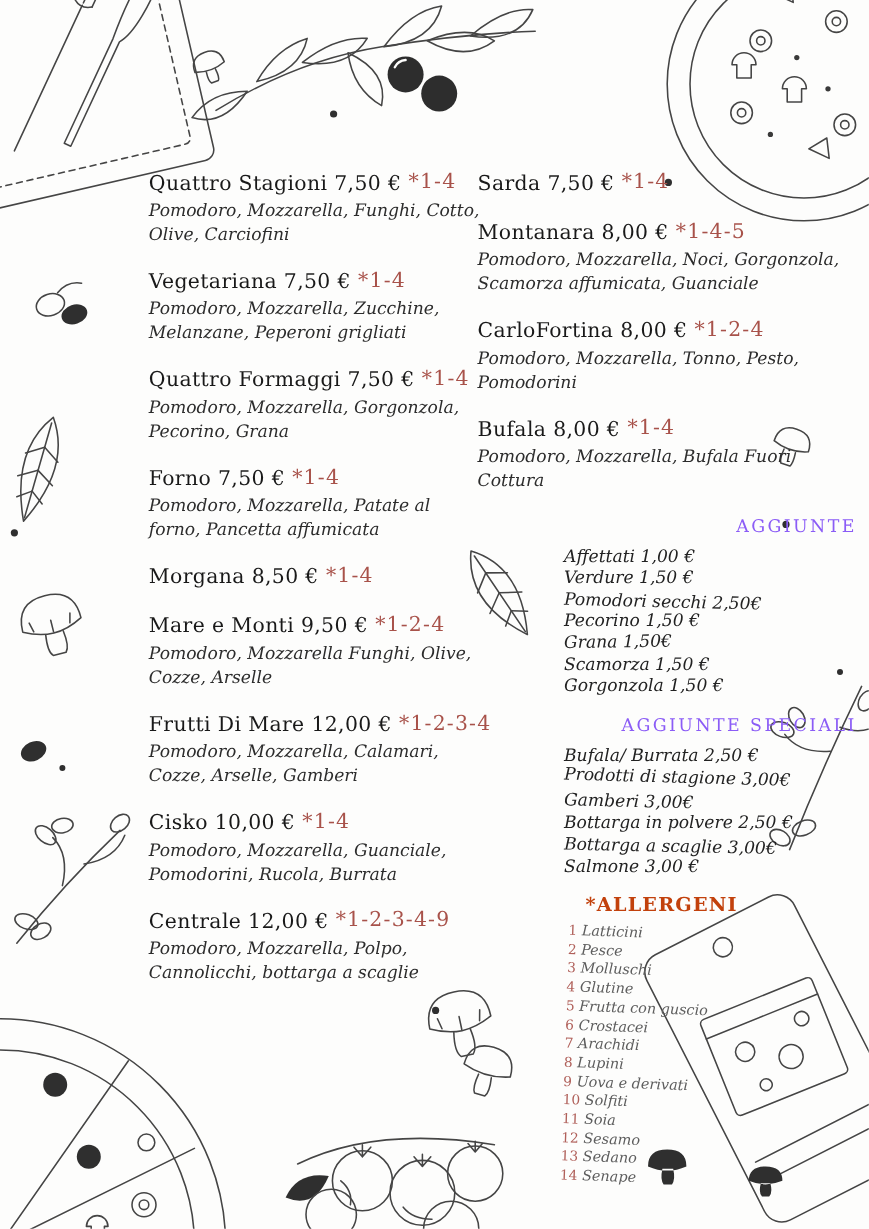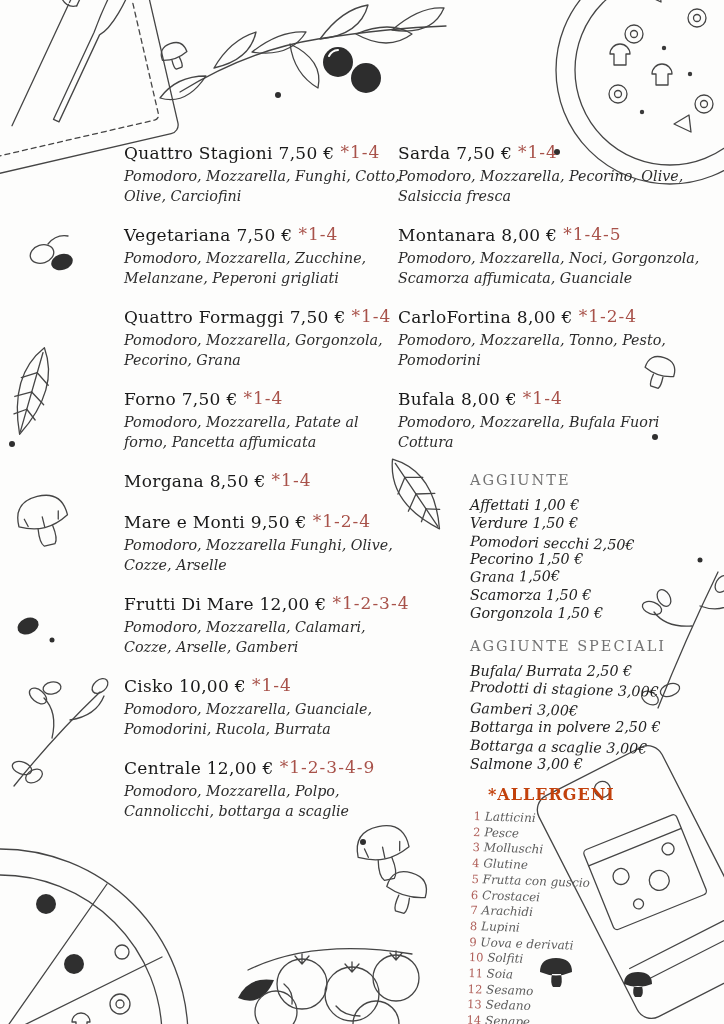--- a/index.html
+++ b/index.html
@@ -12,21 +12,21 @@
   svg.deco{position:absolute;left:0;top:0;z-index:0;}
   .content{position:absolute;left:124px;top:141px;width:590px;z-index:1;}
   .col{position:absolute;top:0;}
   .col-left{left:0;width:276px;}
   .col-right{left:274px;width:316px;}
   .menu-item{margin-bottom:17px;}
   .item-title{font-size:17px;line-height:24px;letter-spacing:.3px;color:#191919;white-space:nowrap;}
   .item-code{color:#a8524a;font-size:17px;margin-left:6px;letter-spacing:1px;position:relative;top:-1px;}
   .item-desc{font-style:italic;font-size:14.3px;line-height:19.5px;color:#2c2c2c;margin-top:2px;}
   .addons{margin-top:20px;padding-left:72px;}
-  .addons h3{font-size:14.5px;font-weight:normal;letter-spacing:2px;color:#737373;margin:0 0 8px 0;}
+  .addons h3{font-size:14.5px;font-weight:normal;letter-spacing:2px;color:#8b5cf6;margin:0 0 8px 0;text-align:right;}
   .addons ul{list-style:none;margin:0;padding:0;}
   .addons li{font-style:italic;font-size:14.3px;line-height:18px;color:#222;}
   .addons.speciali{margin-top:16px;}
   .addons.speciali li{line-height:18.5px;}
   .addons li:nth-child(3){transform:rotate(1.4deg);transform-origin:left center;}
   .addons li:nth-child(5){transform:rotate(-0.8deg);transform-origin:left center;}
   .addons.speciali li:nth-child(2){transform:rotate(1.6deg);}
   .addons.speciali li:nth-child(5){transform:rotate(1.2deg);}
   .allergens{margin-top:12px;padding-left:76px;}
   .allergens h3{font-size:16px;font-weight:bold;letter-spacing:1px;color:#c2410c;margin:0 0 5px 14px;}
@@ -274,21 +274,20 @@
       <div class="menu-item">
         <div class="item-title"><span>Centrale</span> <span>12,00 €</span><span class="item-code">*1-2-3-4-9</span></div>
         <div class="item-desc">Pomodoro, Mozzarella, Polpo, Cannolicchi, bottarga a scaglie</div>
       </div>
     </div>
 
   <div class="col col-right">
     <div id="col-right-items">
         <div class="menu-item">
           <div class="item-title"><span>Sarda</span> <span>7,50 €</span><span class="item-code">*1-4</span></div>
-          <div class="item-desc">Pomodoro, Mozzarella, Pecorino, Olive, Salsiccia fresca</div>
         </div>
         <div class="menu-item">
           <div class="item-title"><span>Montanara</span> <span>8,00 €</span><span class="item-code">*1-4-5</span></div>
           <div class="item-desc">Pomodoro, Mozzarella, Noci, Gorgonzola, Scamorza affumicata, Guanciale</div>
         </div>
         <div class="menu-item">
           <div class="item-title"><span>CarloFortina</span> <span>8,00 €</span><span class="item-code">*1-2-4</span></div>
           <div class="item-desc">Pomodoro, Mozzarella, Tonno, Pesto, Pomodorini</div>
         </div>
         <div class="menu-item">

